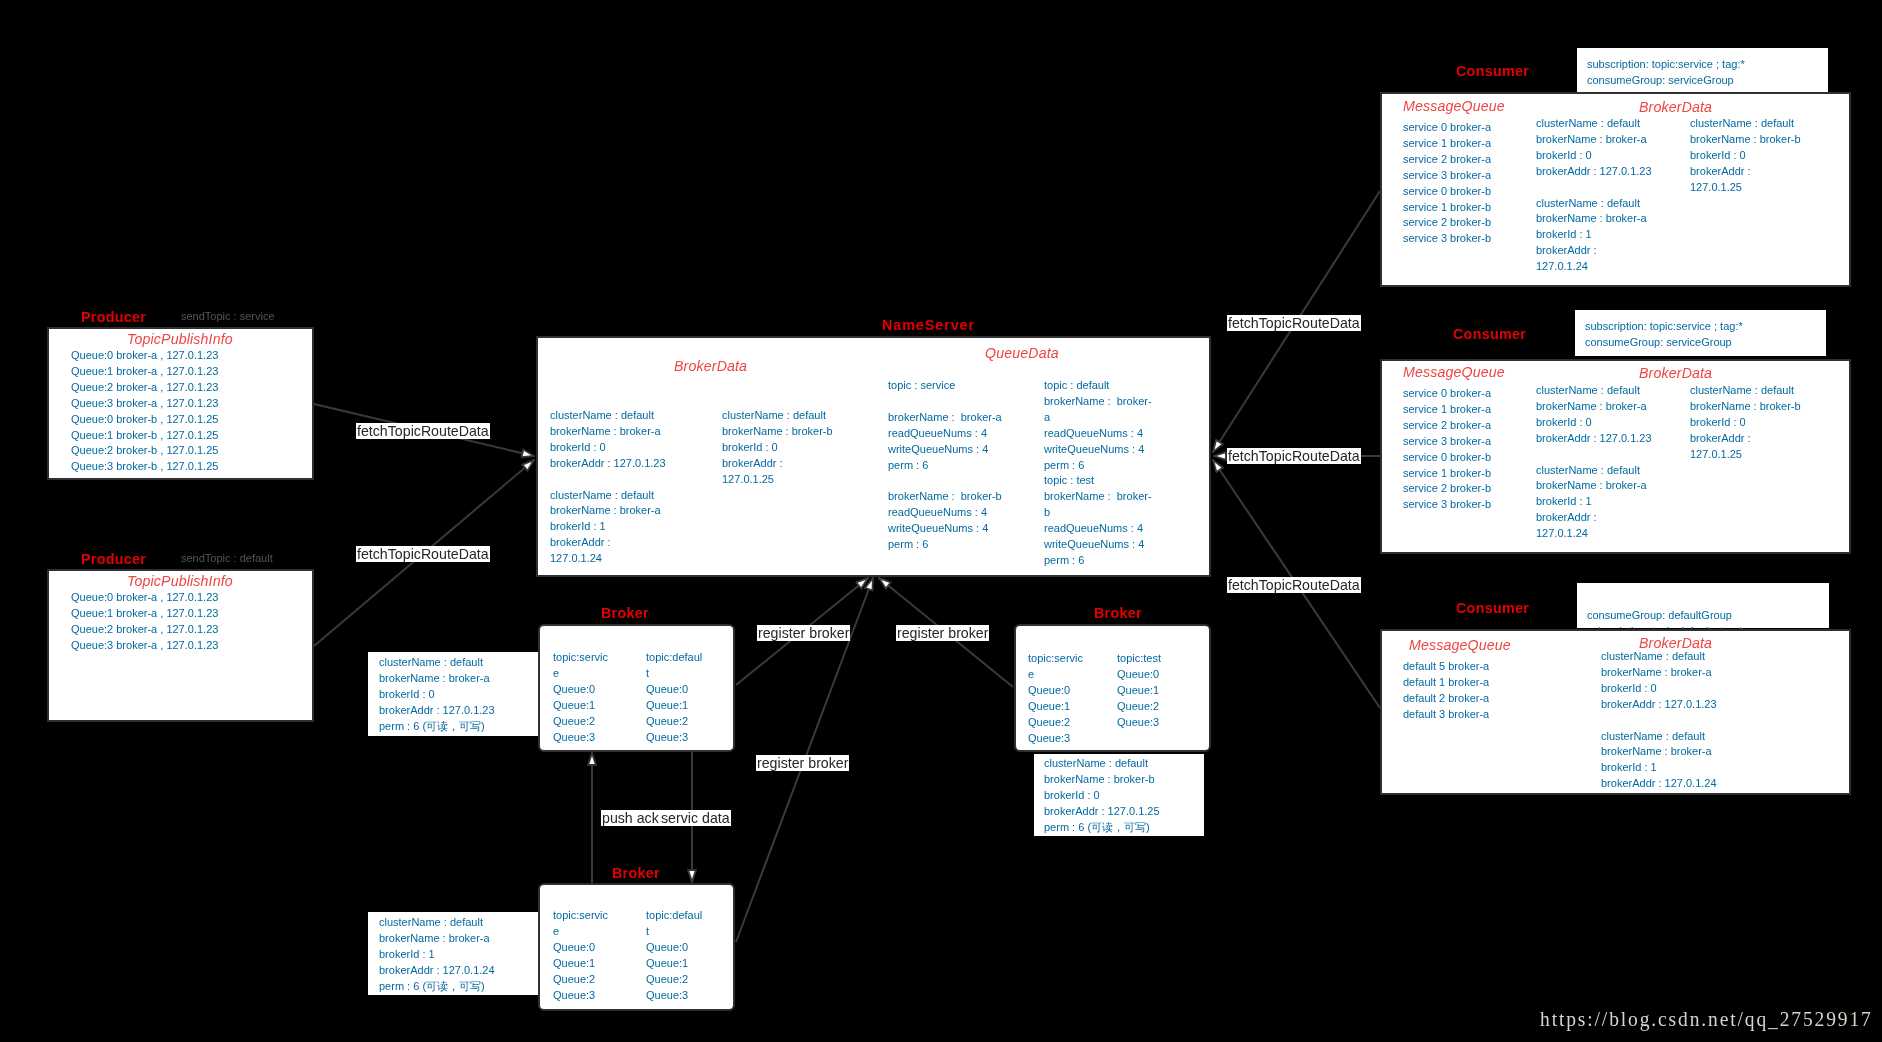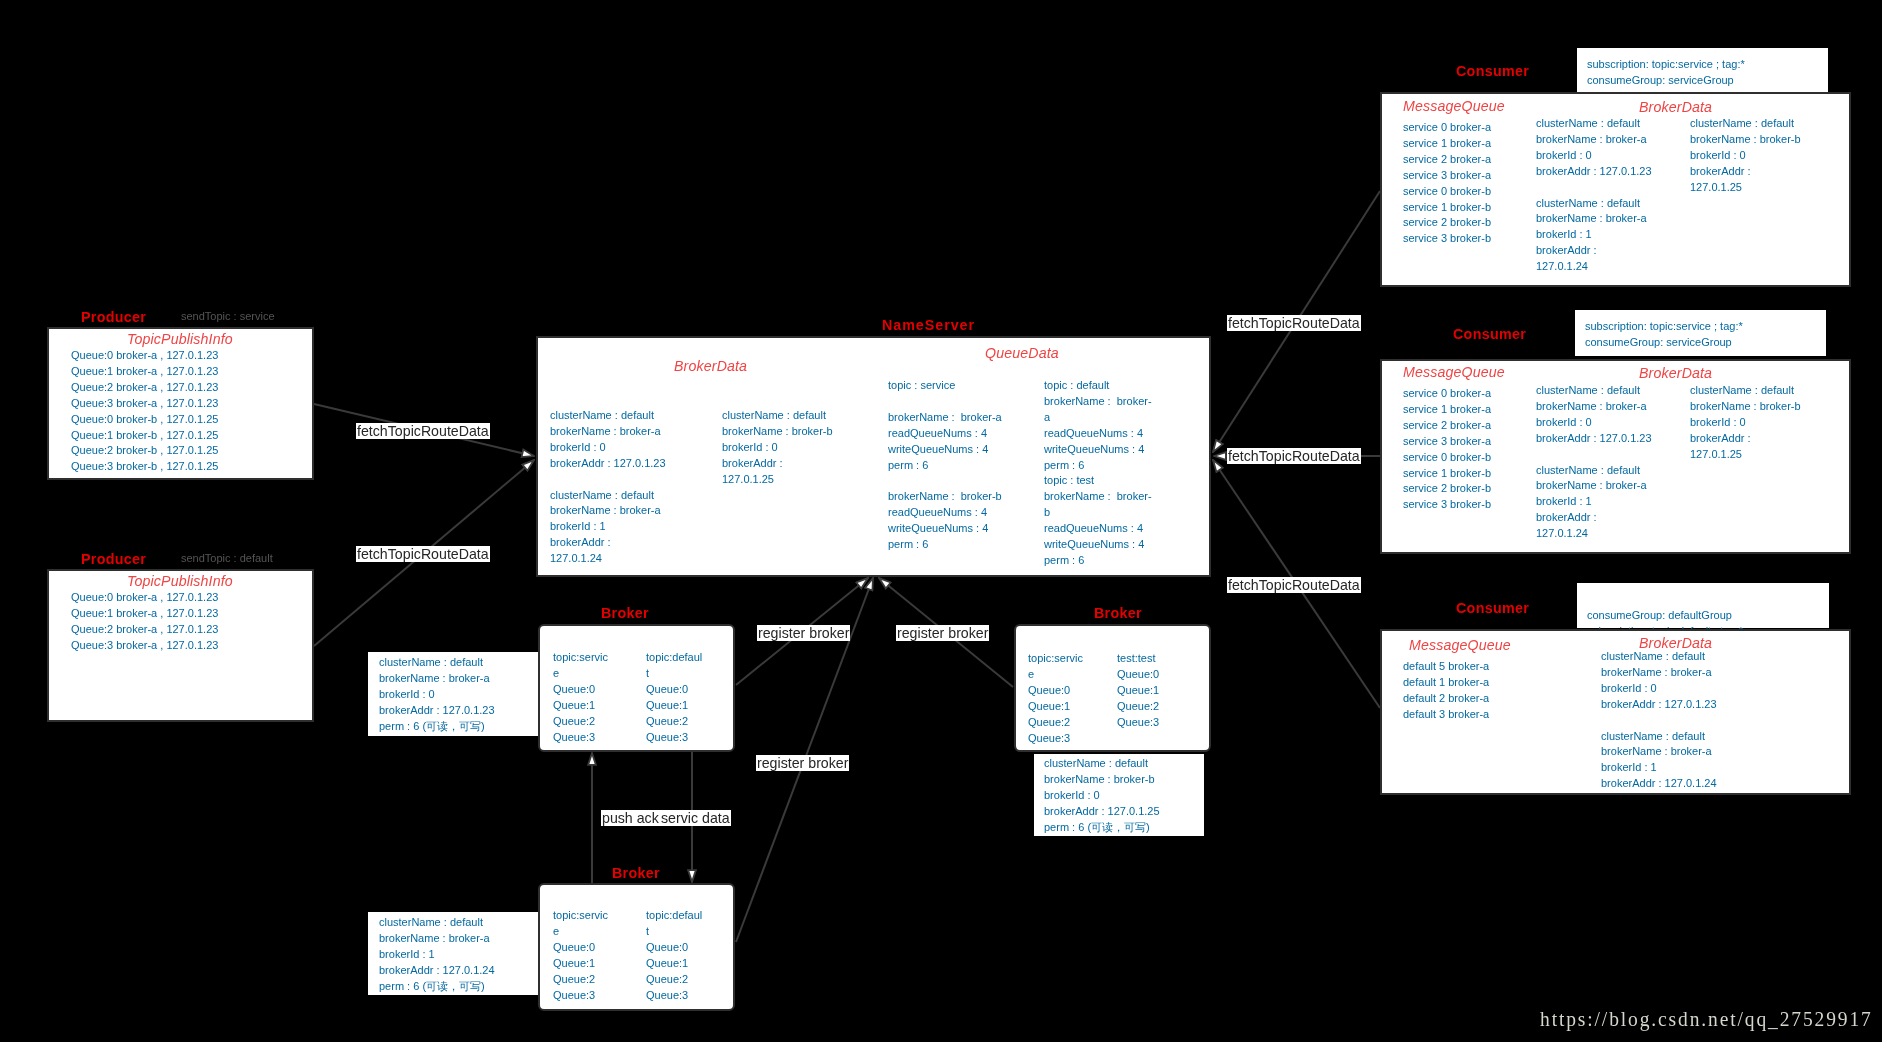--- a/index.html
+++ b/index.html
@@ -67,21 +67,21 @@
   <div class="ttl" style="left:601px;top:606px;">Broker</div>
   <div class="plain" style="left:368px;top:652px;width:170px;height:84px"></div>
   <div class="txt" style="left:379px;top:655px;"><div>clusterName : default</div><div>brokerName : broker-a</div><div>brokerId : 0</div><div>brokerAddr : 127.0.1.23</div><div>perm : 6 (可读，可写)</div></div>
   <div class="box rbox" style="left:538px;top:624px;width:197px;height:128px"></div>
   <div class="txt" style="left:553px;top:650px;"><div>topic:servic</div><div>e</div><div>Queue:0</div><div>Queue:1</div><div>Queue:2</div><div>Queue:3</div></div>
   <div class="txt" style="left:646px;top:650px;"><div>topic:defaul</div><div>t</div><div>Queue:0</div><div>Queue:1</div><div>Queue:2</div><div>Queue:3</div></div>
 
   <div class="ttl" style="left:1094px;top:606px;">Broker</div>
   <div class="box rbox" style="left:1014px;top:624px;width:197px;height:128px"></div>
   <div class="txt" style="left:1028px;top:651px;"><div>topic:servic</div><div>e</div><div>Queue:0</div><div>Queue:1</div><div>Queue:2</div><div>Queue:3</div></div>
-  <div class="txt" style="left:1117px;top:651px;"><div>test:test</div><div>Queue:0</div><div>Queue:1</div><div>Queue:2</div><div>Queue:3</div></div>
+  <div class="txt" style="left:1117px;top:651px;"><div>topic:test</div><div>Queue:0</div><div>Queue:1</div><div>Queue:2</div><div>Queue:3</div></div>
   <div class="plain" style="left:1034px;top:754px;width:170px;height:82px"></div>
   <div class="txt" style="left:1044px;top:756px;"><div>clusterName : default</div><div>brokerName : broker-b</div><div>brokerId : 0</div><div>brokerAddr : 127.0.1.25</div><div>perm : 6 (可读，可写)</div></div>
 
   <div class="ttl" style="left:612px;top:866px;">Broker</div>
   <div class="plain" style="left:368px;top:912px;width:170px;height:83px"></div>
   <div class="txt" style="left:379px;top:915px;"><div>clusterName : default</div><div>brokerName : broker-a</div><div>brokerId : 1</div><div>brokerAddr : 127.0.1.24</div><div>perm : 6 (可读，可写)</div></div>
   <div class="box rbox" style="left:538px;top:883px;width:197px;height:128px"></div>
   <div class="txt" style="left:553px;top:908px;"><div>topic:servic</div><div>e</div><div>Queue:0</div><div>Queue:1</div><div>Queue:2</div><div>Queue:3</div></div>
   <div class="txt" style="left:646px;top:908px;"><div>topic:defaul</div><div>t</div><div>Queue:0</div><div>Queue:1</div><div>Queue:2</div><div>Queue:3</div></div>
 

